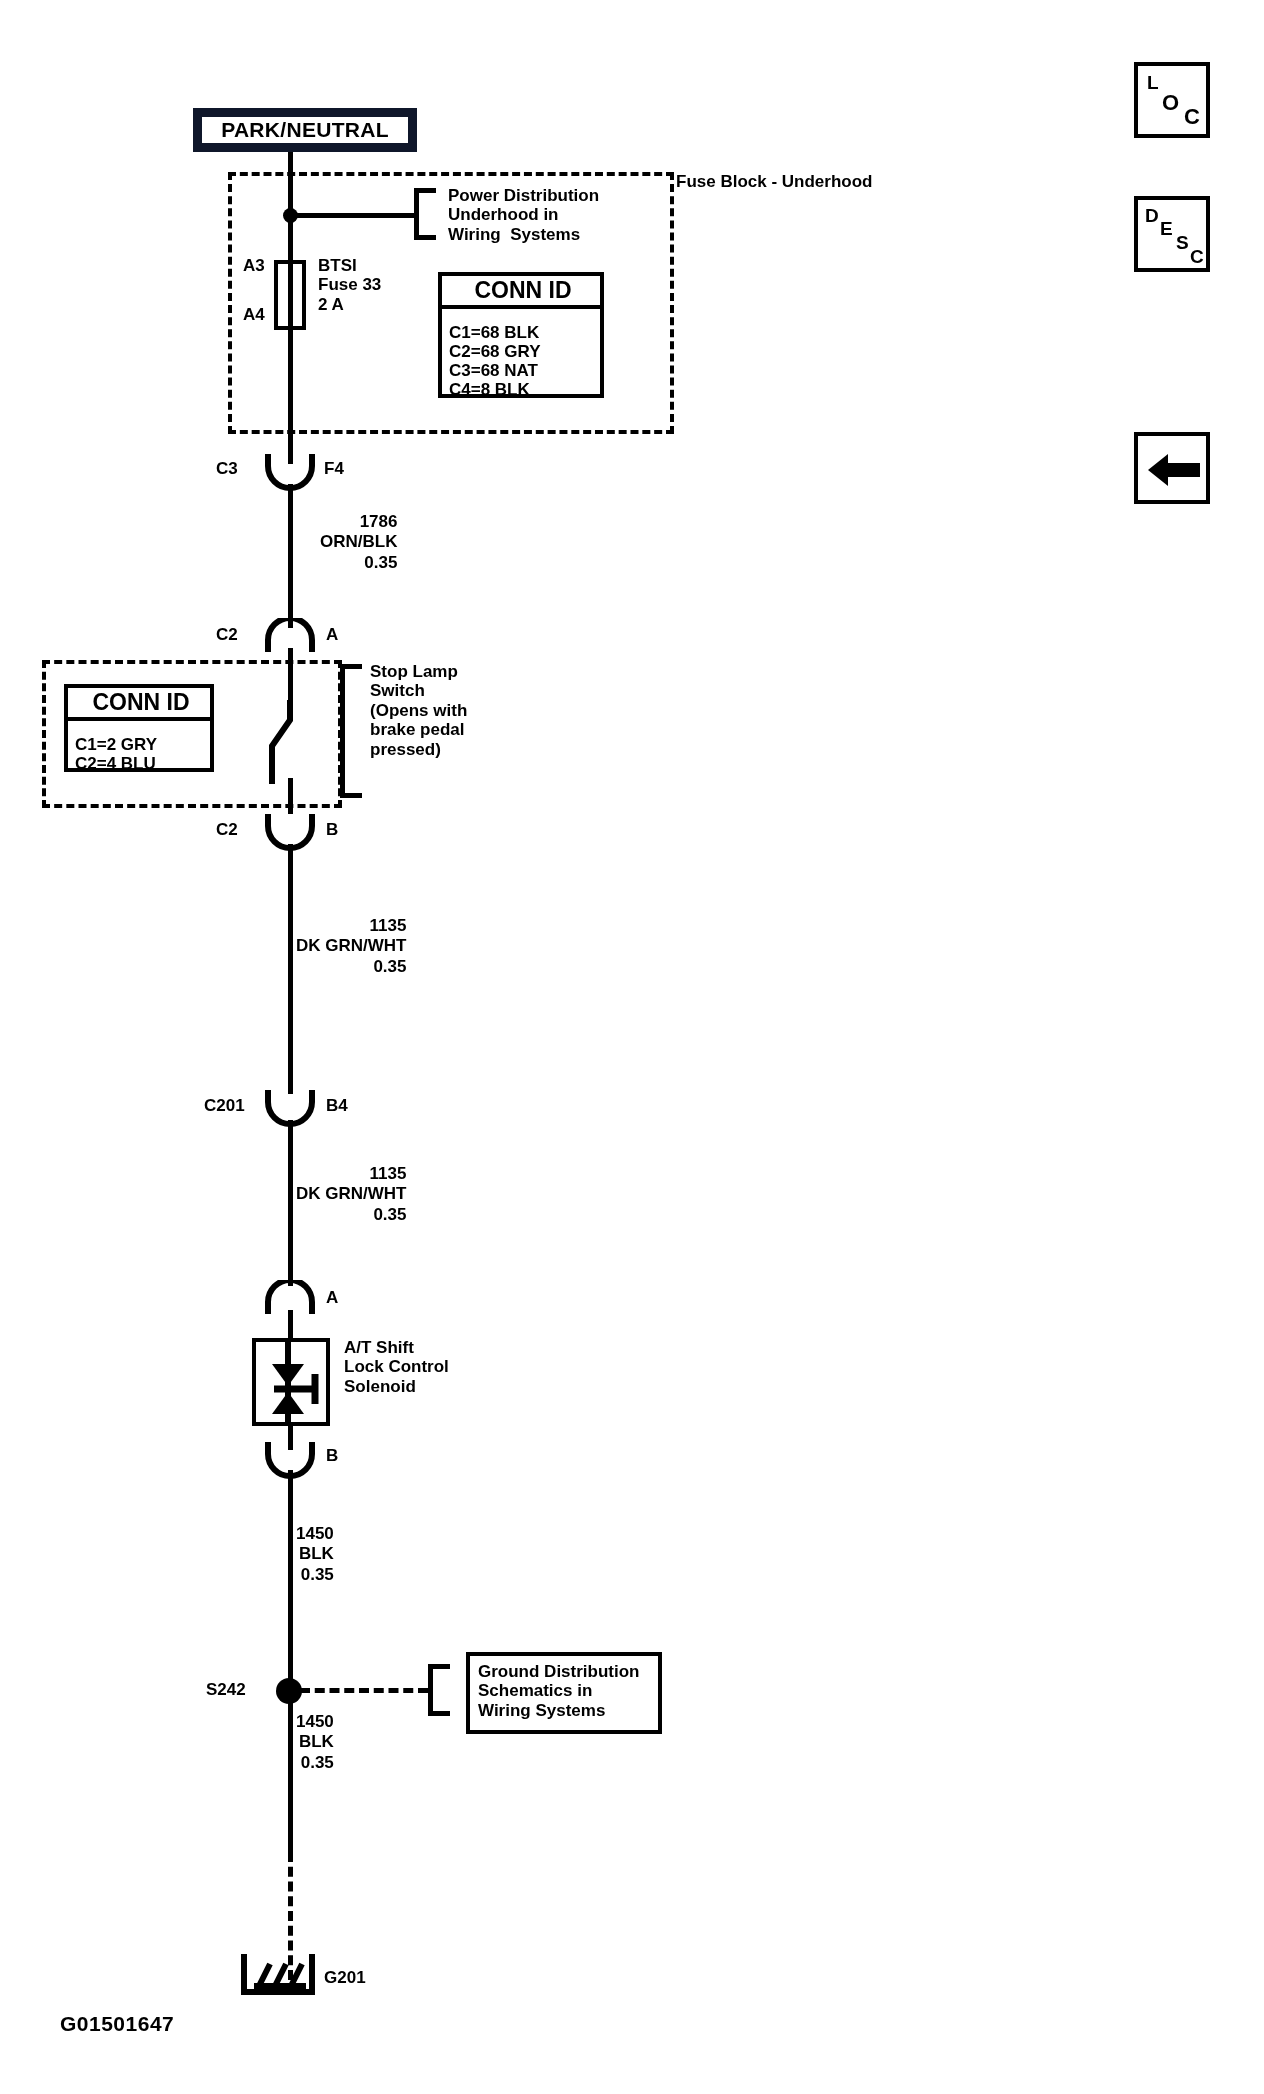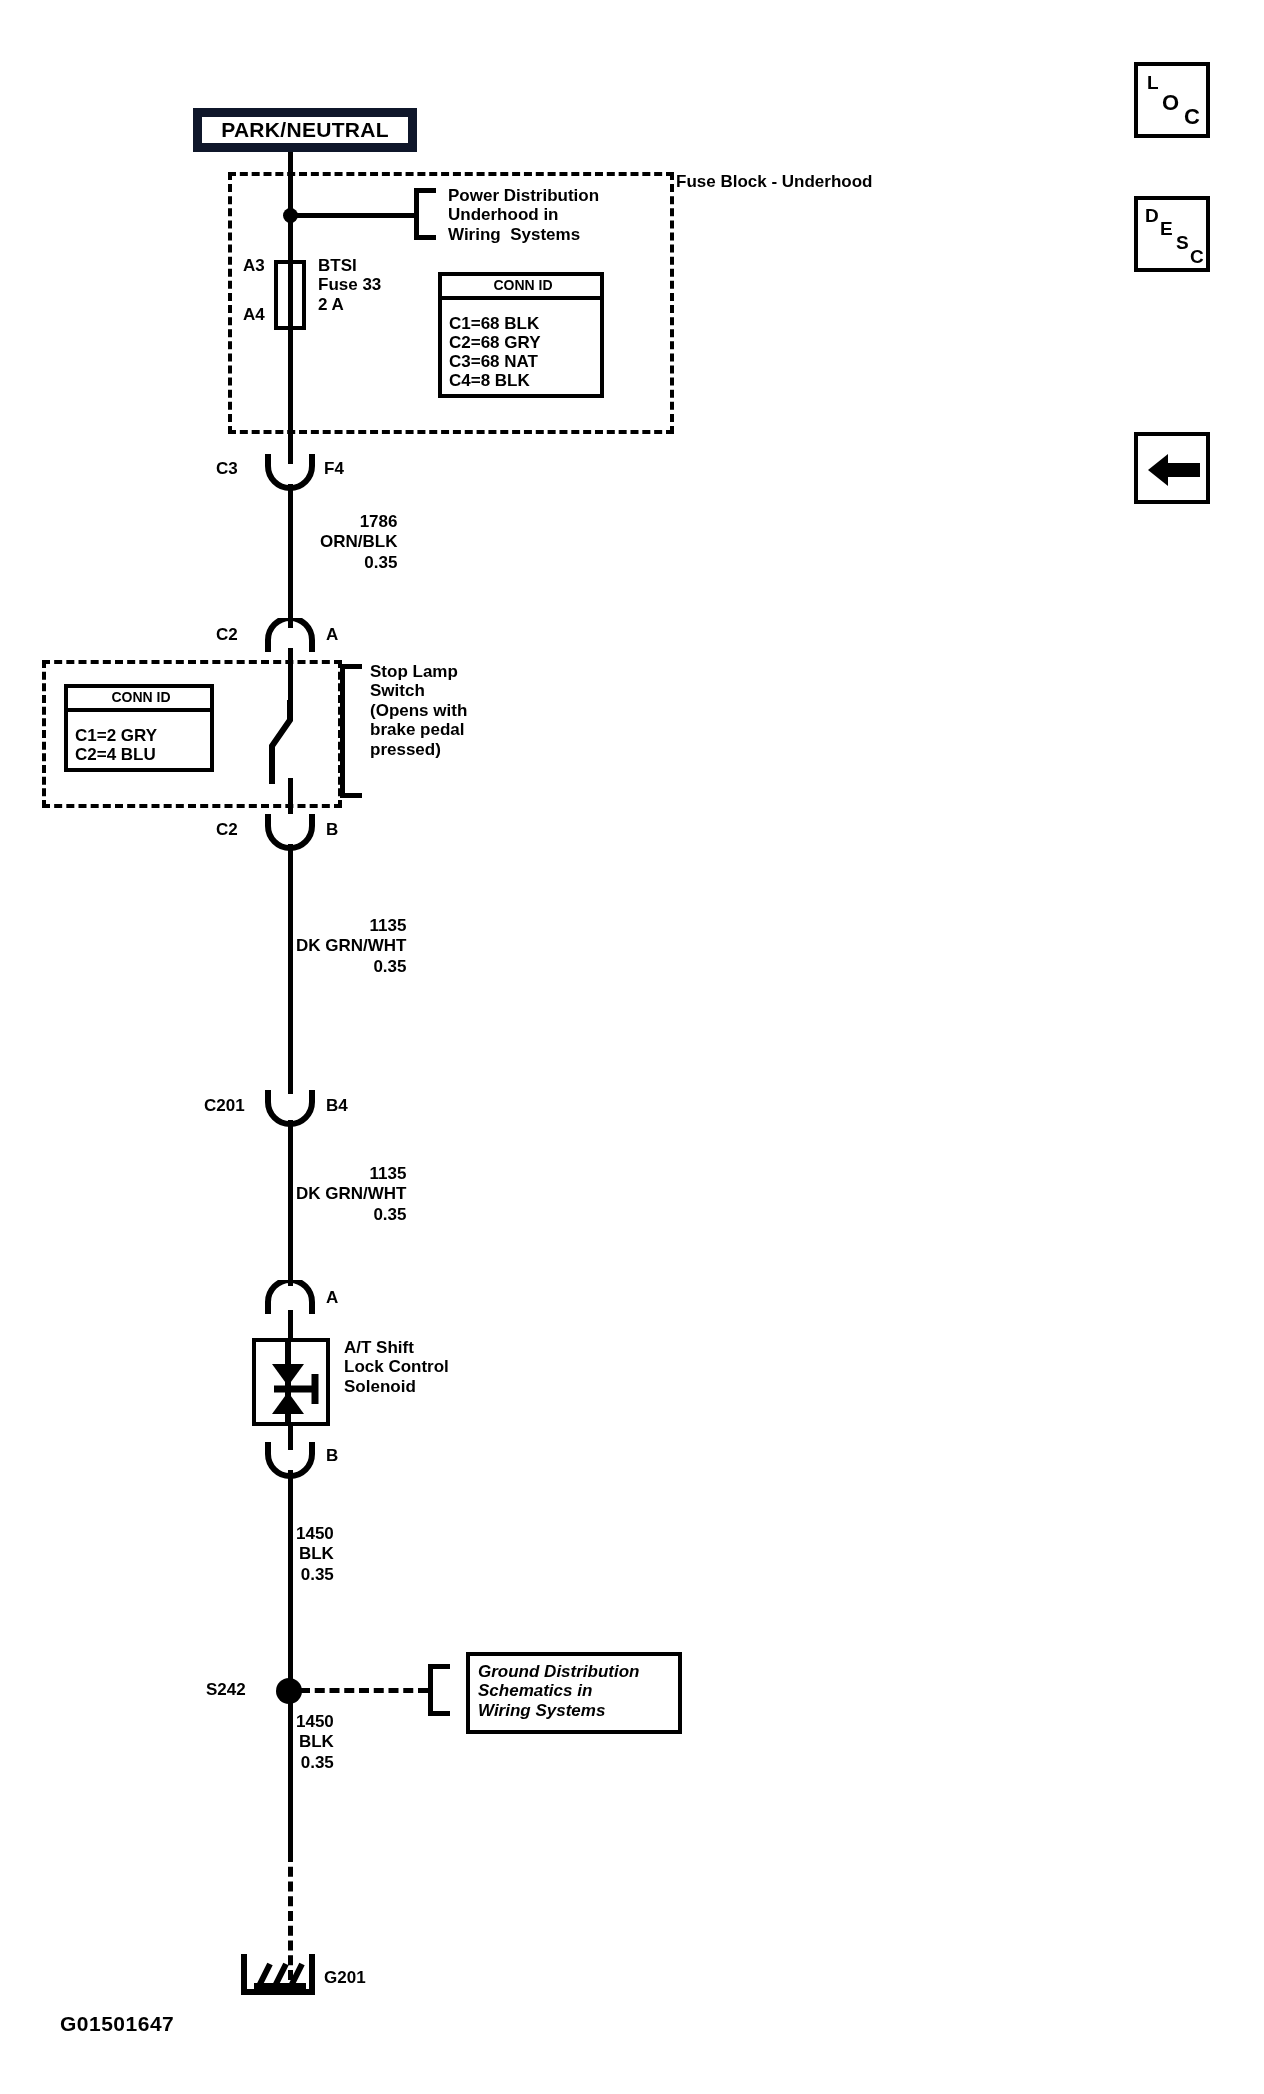--- a/index.html
+++ b/index.html
@@ -55,21 +55,21 @@
 
   
   .conn-table {
     border: 4px solid #000;
     background: #fff;
     box-sizing: border-box;
     padding: 0;
   }
   .conn-head {
     text-align: center;
-    font-size: 14px;
+    font-size: 23px;
     font-weight: bold;
     padding: 2px 8px 3px 12px;
     border-bottom: 4px solid #000;
     line-height: 1.05;
   }
   .conn-body {
     padding: 14px 7px 4px 7px;
   }
   .conn-body div {
     font-size: 17px;
@@ -289,21 +289,21 @@
 
   <div class="abs vwire" style="left:288px; top:1470px; height:226px;"></div>
   <div class="abs wirelbl" style="left:296px; top:1524px;"><span>1450</span><br><span>BLK</span><br><span>0.35</span></div>
 
   <div class="abs dot" style="left:276px; top:1678px; width:26px; height:26px;"></div>
   <div class="abs lbl" style="left:206px; top:1680px;">S242</div>
 
   <div class="abs dashwire" style="left:300px; top:1688px; width:128px;"></div>
   <div class="abs bracket" style="left:428px; top:1664px; width:22px; height:52px;"></div>
 
-  <div class="abs solid-box" style="left:466px; top:1652px; width:216px; height:82px;font-style:italic;">
+  <div class="abs solid-box" style="left:466px; top:1652px; width:196px; height:82px;">
     <div class="lbl" style="padding:6px 0 0 8px;">Ground Distribution
 Schematics in
 Wiring Systems</div>
   </div>
 
   <div class="abs vwire" style="left:288px; top:1700px; height:156px;"></div>
   <div class="abs wirelbl" style="left:296px; top:1712px;"><span>1450</span><br><span>BLK</span><br><span>0.35</span></div>
 
   <div class="abs vdashwire" style="left:288px; top:1852px; height:128px;"></div>
 

